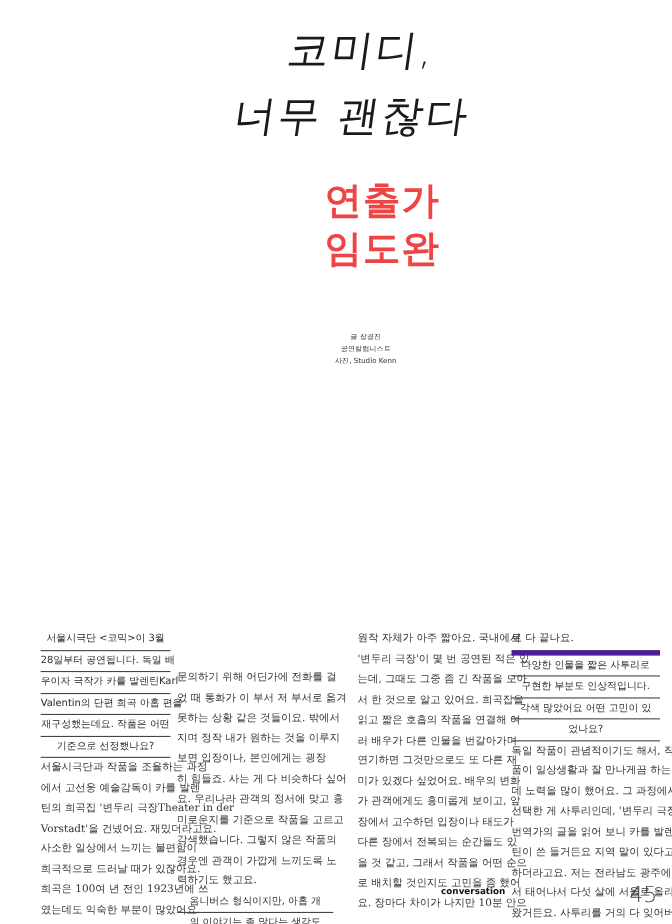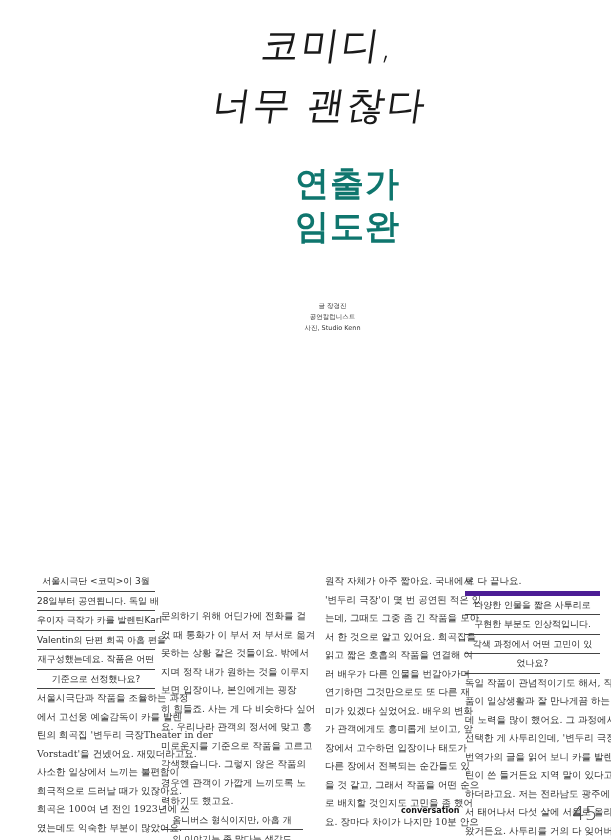--- a/index.html
+++ b/index.html
@@ -5,21 +5,21 @@
   html, body { margin: 0; padding: 0; background: #ffffff; }
   body { width: 611px; height: 840px; position: relative; overflow: hidden;
          font-family: "DejaVu Serif", serif; color: #222; }
   .handwritten { position: absolute; left: 240px; top: 20px; width: 250px;
          font-family: "DejaVu Sans", sans-serif; font-weight: 200; color: #1a1a1a;
          transform: skewX(-8deg); letter-spacing: 2px; }
   .hw-line1 { position: absolute; left: 25px; top: 0; font-size: 38px; line-height: 50px; }
   .hw-line2 { position: absolute; left: -15px; top: 60px; font-size: 38px; line-height: 50px; }
   .headline { position: absolute; left: 270px; top: 162px; width: 130px; text-align: right;
          font-family: "DejaVu Sans", sans-serif; font-weight: bold; font-size: 34px;
-         line-height: 43px; color: #0f766e; letter-spacing: 1px; }
+         line-height: 43px; color: #ef4444; letter-spacing: 1px; }
   .slash-line { position: absolute; left: 293px; top: 247px; width: 0; height: 0; }
   .credits { position: absolute; left: 280px; top: 301px; width: 105px; text-align: center;
          font-family: "DejaVu Sans", sans-serif; font-size: 6.5px; line-height: 11px; color: #333; }
   .col { position: absolute; top: 572px; font-size: 9.5px; line-height: 18.5px; color: #333; }
   .col p { margin: 0; white-space: nowrap; }
   .q { font-family: "DejaVu Sans", sans-serif; font-size: 9px; color: #2a2a2a; }
   .q p { border-bottom: 1px solid #444; text-align: center; padding-right: 0; }
   .q p:last-child { border-bottom: 1px solid #444; }
   .col1 { left: 37px; width: 118px; }
   .col2 { left: 161px; width: 142px; margin-top: 35px; }
@@ -114,21 +114,21 @@
   </div>
 </div>
 
 <div class="col col4">
   <div>
     <p>로 다 끝나요.</p>
   </div>
   <div class="q" style="border-top:5px solid #4c1d95;">
     <p>다양한 인물을 짧은 사투리로</p>
     <p>구현한 부분도 인상적입니다.</p>
-    <p>각색 과정에서 어떤 고민이 있</p>
+    <p>각색 많았어요 어떤 고민이 있</p>
     <p>었나요?</p>
   </div>
   <div>
     <p>독일 작품이 관념적이기도 해서, 작</p>
     <p>품이 일상생활과 잘 만나게끔 하는</p>
     <p>데 노력을 많이 했어요. 그 과정에서</p>
     <p>선택한 게 사투리인데, '변두리 극장'</p>
     <p>번역가의 글을 읽어 보니 카를 발렌</p>
     <p>틴이 쓴 들거든요 지역 말이 있다고</p>
     <p>하더라고요. 저는 전라남도 광주에</p>

